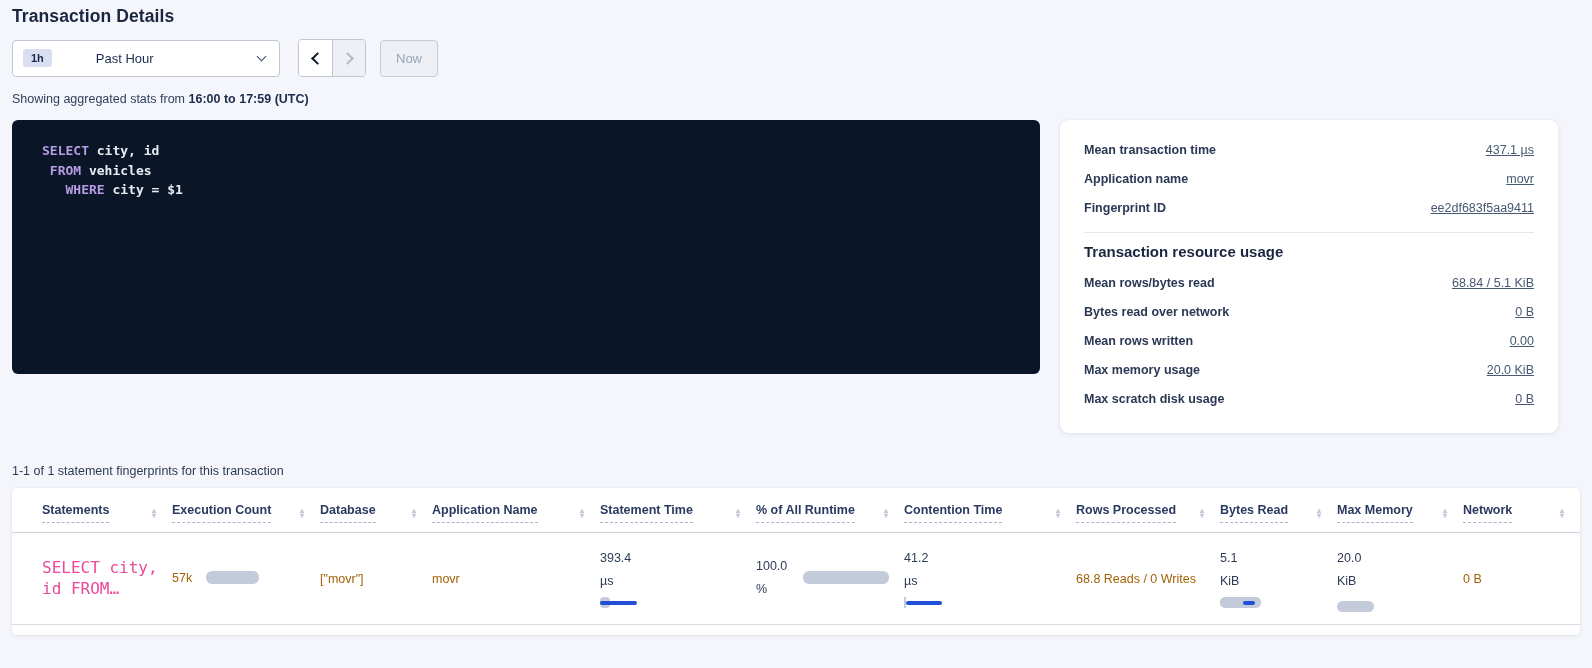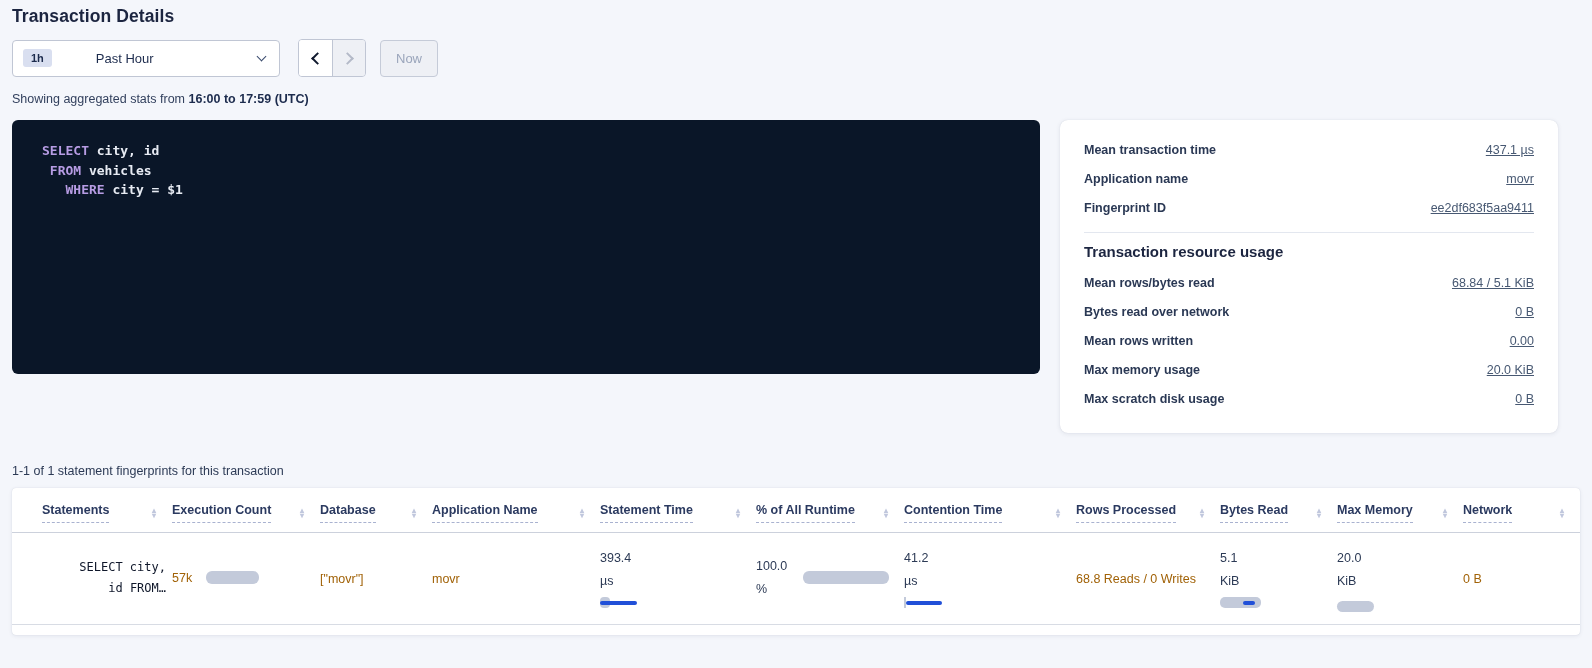--- a/index.html
+++ b/index.html
@@ -92,21 +92,21 @@
   th:first-child, td:first-child { padding-left: 30px; }
   .th-inner { display: flex; align-items: center; }
   .th-label {
     font-size: 12.5px; font-weight: 700; color: #2b3a60;
     border-bottom: 1.5px dashed #a9b2d0; padding-bottom: 5px; cursor: pointer;
   }
   .sort { display: inline-flex; flex-direction: column; margin-left: auto; margin-right: 10px; cursor: pointer; }
   .sort i { font-style: normal; font-size: 8px; line-height: 5px; color: #c0c7dd; }
   td { padding: 14px 6px 16px 0; border-bottom: 1px solid #d8dce4; vertical-align: middle; }
   .mono { font-family: "DejaVu Sans Mono", monospace; }
-  .stmt { font-size: 12px; line-height: 21px; color: #0f172a; cursor: pointer; text-align: right; }
+  .stmt { font-size: 16px; line-height: 21px; color: #ec4899; cursor: pointer; }
   .cell-text { font-size: 12.5px; color: #a16207; }
   .flex-cell { display: flex; align-items: center; }
   .metric { font-size: 12.5px; color: #2c3a55; line-height: 23px; }
   .pill { background: #c3cada; border-radius: 6px; display: inline-block; }
   .pill-exec { width: 53px; height: 13px; margin-left: 14px; }
   .pill-runtime { width: 86px; height: 13px; margin-left: 16px; }
   .pill-mem { width: 37px; height: 11px; }
   .bar { position: relative; height: 11px; margin-top: 4px; }
   .blue-line { position: absolute; top: 3.5px; left: 0; height: 4px; background: #2150d8; border-radius: 2px; }
   .bar-stmt .blue-line { width: 37px; }

